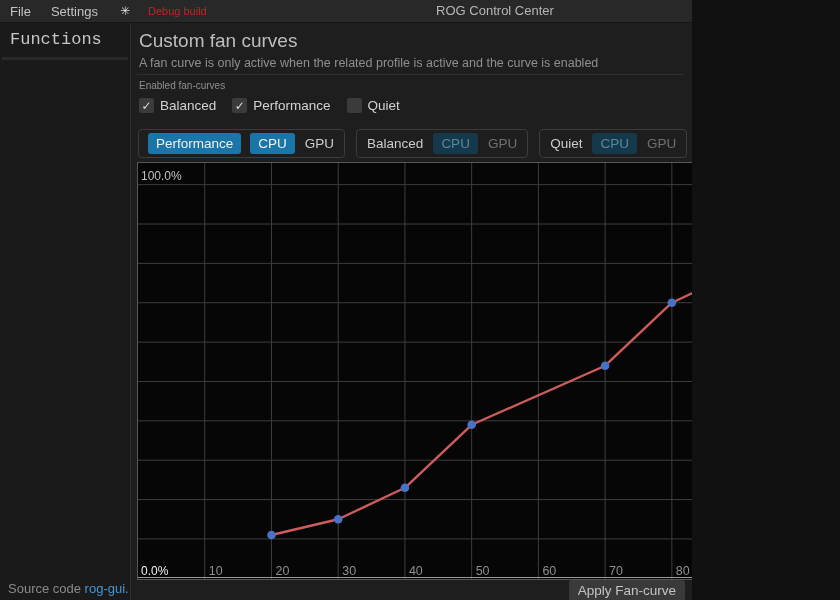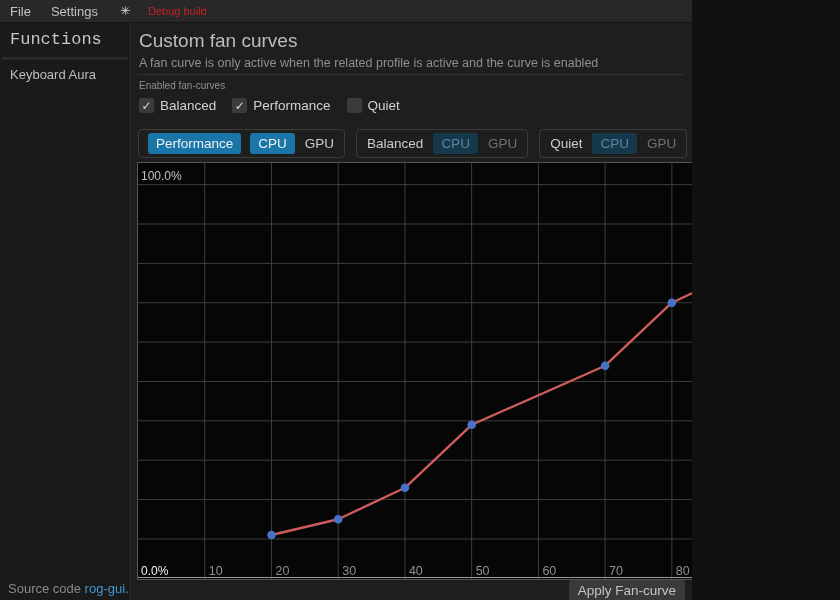--- a/index.html
+++ b/index.html
@@ -59,31 +59,29 @@
 
 <div id="app">
 
   <div class="titlebar">
     <div class="menus">
       <span class="menu-item">File</span>
       <span class="menu-item">Settings</span>
     </div>
     <span class="theme-toggle">✳</span>
     <span class="debug">Debug build</span>
+    <span class="win-title">ROG Control Center</span>
     <span class="win-close">✕</span>
   </div>
 
   <div class="sidebar">
     <div class="sidebar-header">Functions</div>
     <div class="side-divider"></div>
     <div class="side-divider"></div>
     <div class="side-divider"></div>
-    <div class="side-item">
-      <span>Keyboard Aura</span>
-    </div>
     <div class="sidebar-footer">
       <span>Source code </span><a>rog-gui.</a>
     </div>
   </div>
 
   <div class="main">
     <div class="page-title">Custom fan curves</div>
     <div class="page-subtitle">A fan curve is only active when the related profile is active and the curve is enabled</div>
     <div class="top-divider"></div>
     <div class="enabled-label">Enabled fan-curves</div>

